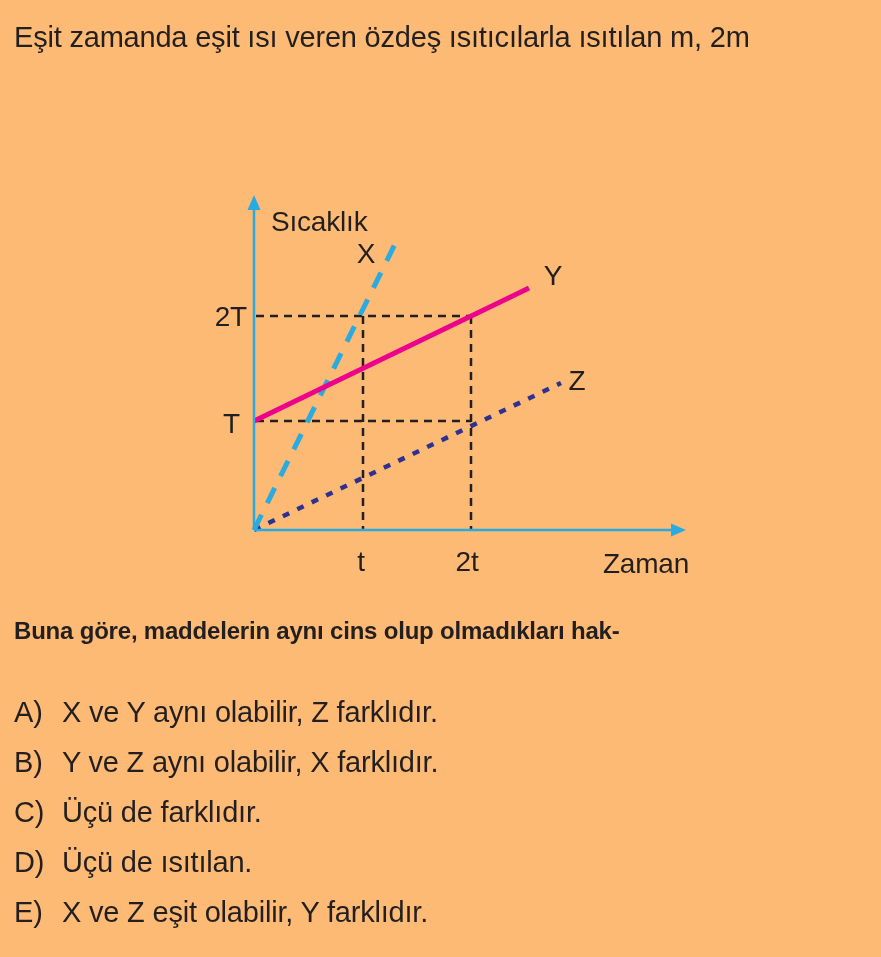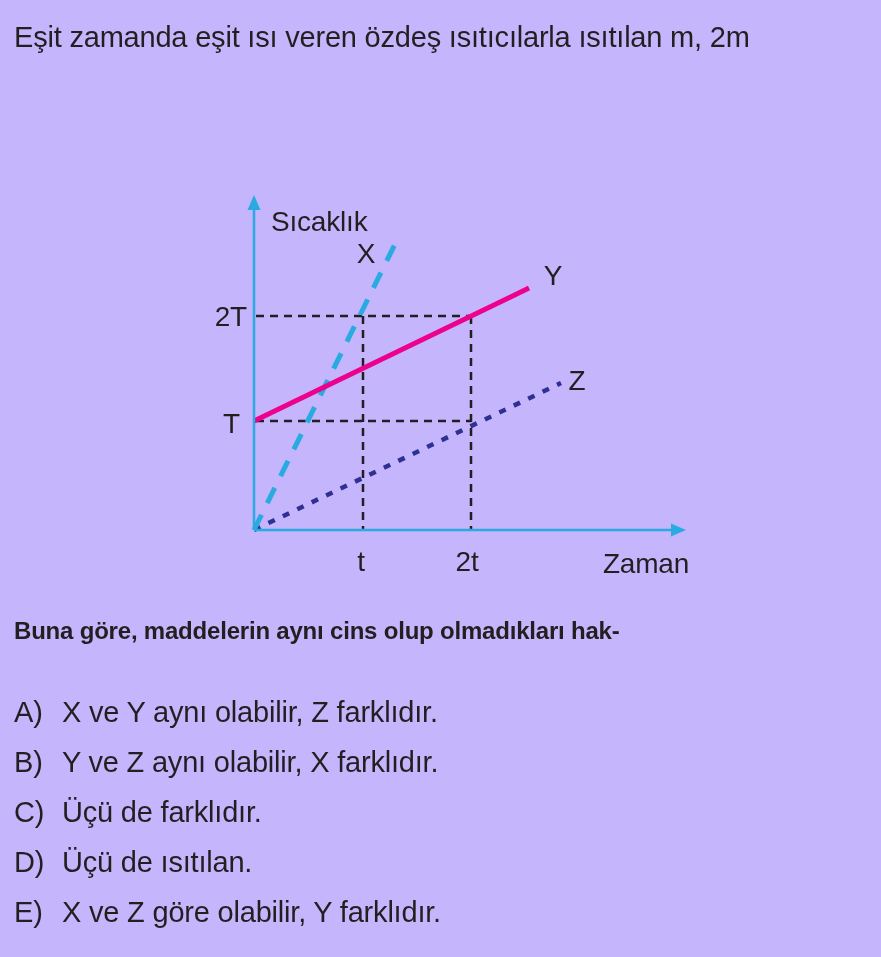--- a/index.html
+++ b/index.html
@@ -2,21 +2,21 @@
 <html><head>
 <meta charset="utf-8">
 <style>
   * { margin:0; padding:0; box-sizing:border-box; }
   html,body { background:#ffffff; }
   body {
     width:881px; height:957px;
     font-family:"Liberation Sans", sans-serif;
     color:#231F20;
   }
-  .page { position:relative; width:881px; height:957px; background:#c4b5fd; overflow:hidden; }
+  .page { position:relative; width:881px; height:957px; background:#fdba74; overflow:hidden; }
 
   .intro {
     position:absolute; left:14px; top:20px; width:860px;
     font-size:29px; line-height:35px; letter-spacing:-0.2px;
   }
 
   .graph-wrap { position:absolute; left:196px; top:193px; width:520px; height:400px; }
   .graph-wrap svg { display:block; width:520px; height:400px; }
   .graph-wrap text {
     font-family:"Liberation Sans", sans-serif;
@@ -91,17 +91,17 @@
     <div class="option">
       <span class="option-label">C)</span>
       <span class="option-text">Üçü de farklıdır.</span>
     </div>
     <div class="option">
       <span class="option-label">D)</span>
       <span class="option-text">Üçü de ısıtılan.</span>
     </div>
     <div class="option">
       <span class="option-label">E)</span>
-      <span class="option-text">X ve Z göre olabilir, Y farklıdır.</span>
+      <span class="option-text">X ve Z eşit olabilir, Y farklıdır.</span>
     </div>
   </div>
 
 </div>
 
 </body></html>

